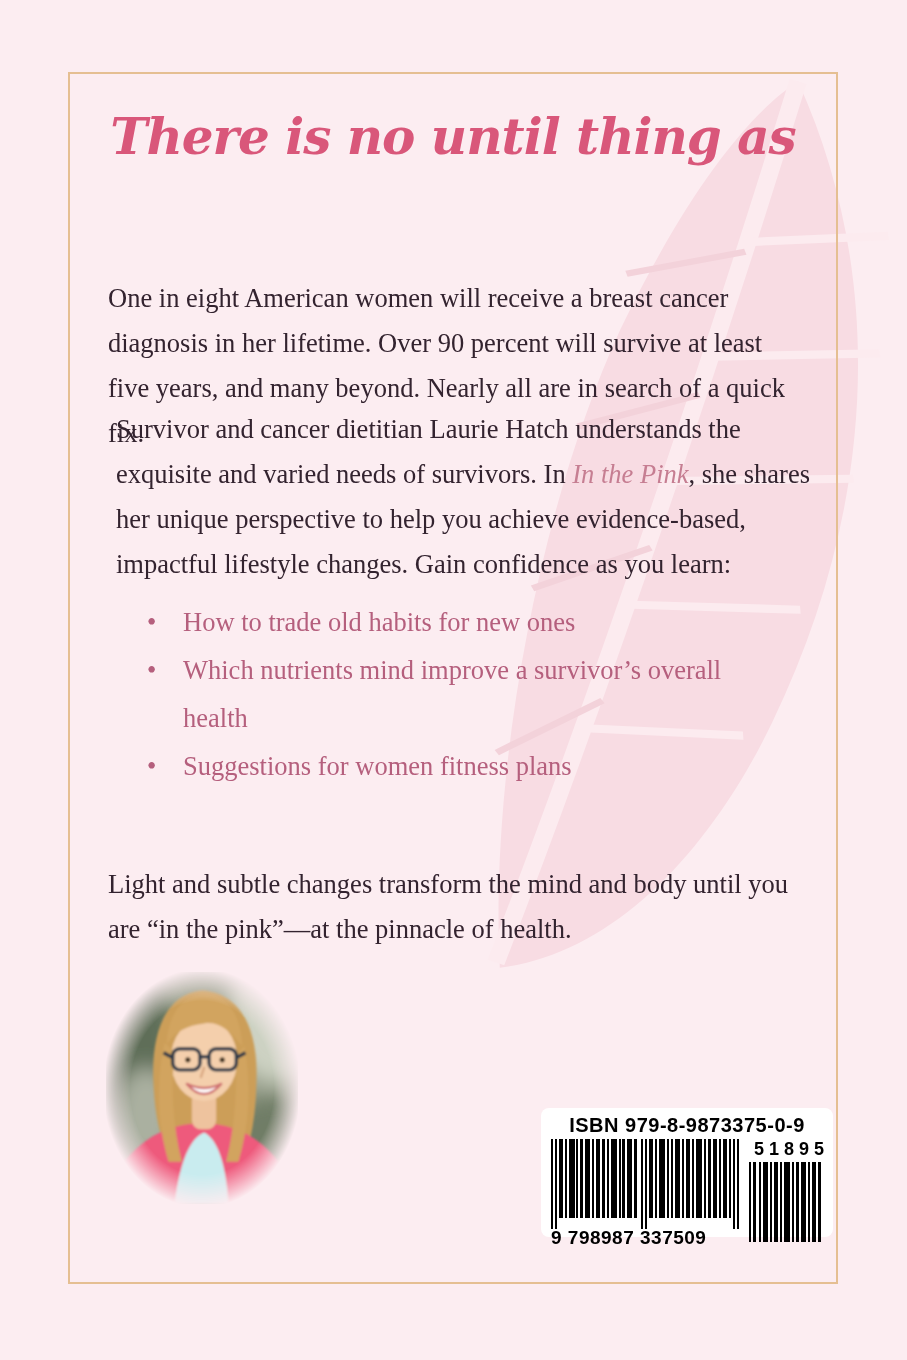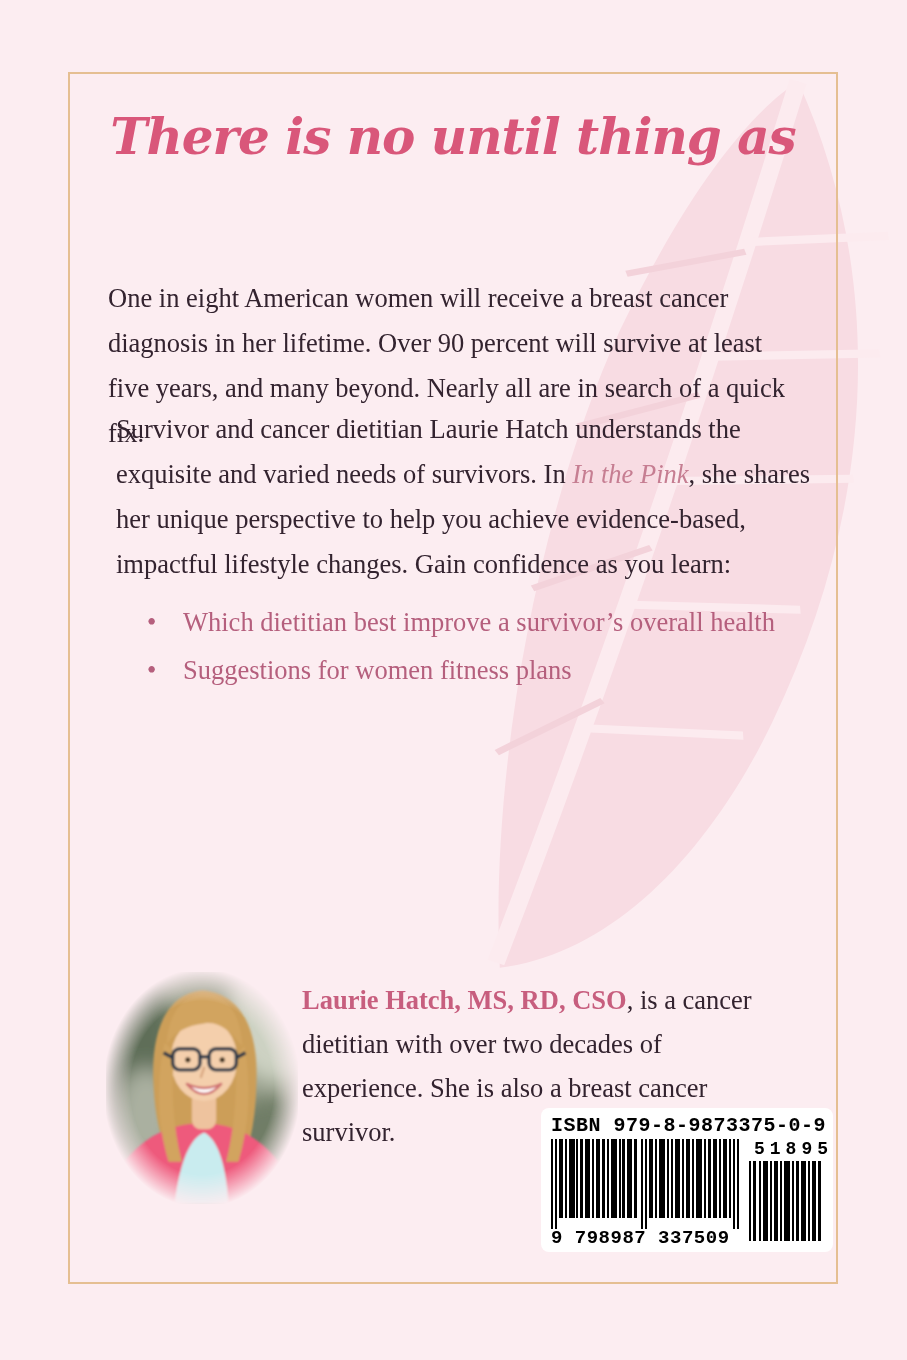--- a/index.html
+++ b/index.html
@@ -117,25 +117,25 @@
     font-weight: 700;
     color: #c75e7e;
   }
 
   
   .barcode-box {
     position: absolute;
     left: 541px;
     top: 1108px;
     width: 292px;
-    height: 144px;
+    height: 129px;
     background: #ffffff;
     border-radius: 8px;
     padding: 6px 10px 8px 10px;
-    font-family: Liberation Mono, monospace;
+    font-family: Liberation Sans, sans-serif;
     color: #000;
   }
   .isbn-row {
     font-size: 20px;
     font-weight: 700;
     letter-spacing: 0.5px;
     text-align: center;
     white-space: nowrap;
   }
   .bars-row { display: flex; justify-content: space-between; margin-top: 2px; }
@@ -183,25 +183,27 @@
 
   <div class="heading">
     <div>There is no until thing as</div>
   </div>
 
   <p class="body-text p1">One in eight American women will receive a breast cancer diagnosis in her lifetime. Over 90 percent will survive at least five years, and many beyond. Nearly all are in search of a quick fix.</p>
 
   <p class="body-text p2"><span>Survivor and cancer dietitian Laurie Hatch understands the exquisite and varied needs of survivors. In </span><span class="inline-title">In the Pink</span><span>, she shares her unique perspective to help you achieve evidence-based, impactful lifestyle changes. Gain confidence as you learn:</span></p>
 
   <ul class="bullet-list">
-    <li>Which dietitian best improve a survivor’s overall health</li>
+    <li>How to trade old habits for new ones</li>
+    <li>Which nutrients mind improve a survivor’s overall health</li>
     <li>Suggestions for women fitness plans</li>
   </ul>
 
 
+  <p class="body-text p4">Light and subtle changes transform the mind and body until you are “in the pink”—at the pinnacle of health.</p>
 
   <div class="author-photo">
     <svg viewBox="0 0 190 230" preserveAspectRatio="none" aria-hidden="true">
       <defs>
         <filter id="blurBg" x="-30%" y="-30%" width="160%" height="160%">
             <feGaussianBlur stdDeviation="10"></feGaussianBlur>
           </filter>
         <filter id="soft" x="-30%" y="-30%" width="160%" height="160%">
             <feGaussianBlur stdDeviation="1.2"></feGaussianBlur>
           </filter>
@@ -231,21 +233,20 @@
           <rect x="66" y="76" width="27" height="21" rx="7"></rect>
           <rect x="102" y="76" width="27" height="21" rx="7"></rect>
           <path d="M93,84 L102,84"></path>
           <path d="M66,85 L57,80"></path>
           <path d="M129,85 L138,80"></path>
         </g>
       </g>
     </svg>
   </div>
 
-  <p class="bio"><span class="author-name">Laurie Hatch, MS, RD, CSO</span><span>, is a cancer dietitian with over two decades of experience. She is also a breast cancer survivor.</span></p>
 
   <div class="barcode-box">
     <div class="isbn-row">ISBN 979-8-9873375-0-9</div>
     <div class="bars-row">
       <div class="main-code">
         <svg viewBox="0 0 192 100" preserveAspectRatio="none" shape-rendering="crispEdges" aria-hidden="true">
           <g fill="#000">
             <rect x="0" y="0" width="2" height="100"></rect>
               <rect x="4" y="0" width="2" height="100"></rect>
             <rect x="8" y="0" width="4" height="88"></rect>

